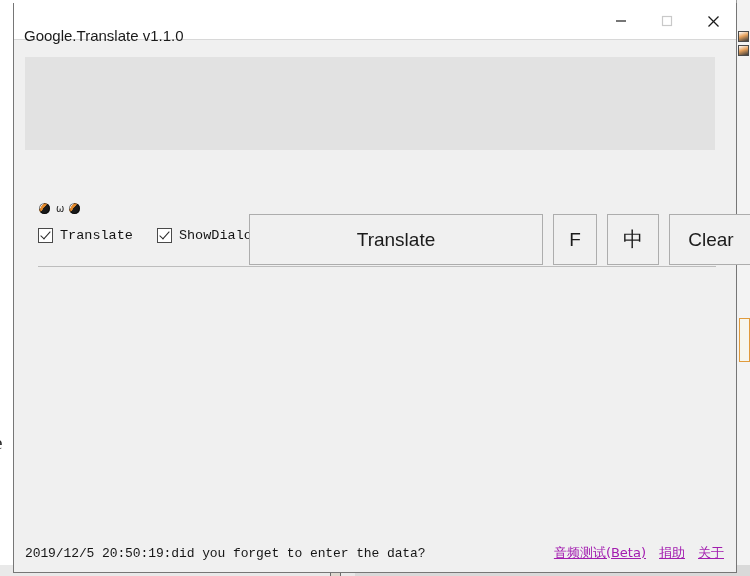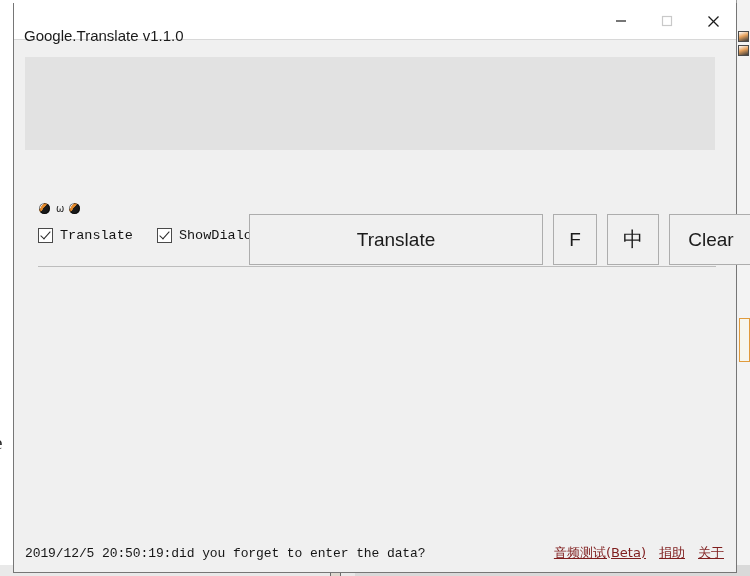--- a/index.html
+++ b/index.html
@@ -304,21 +304,21 @@
   }
   #status-links {
     margin-left: auto;
     display: flex;
     align-items: center;
     gap: 13px;
   }
   .status-link {
     font-family: "DejaVu Sans", sans-serif;
     font-size: 13px;
-    color: #7f1d1d;
+    color: #a21caf;
     text-decoration: underline;
     white-space: nowrap;
     cursor: pointer;
   }
 </style>
 </head>
 <body>
 
 <div id="root">
 

